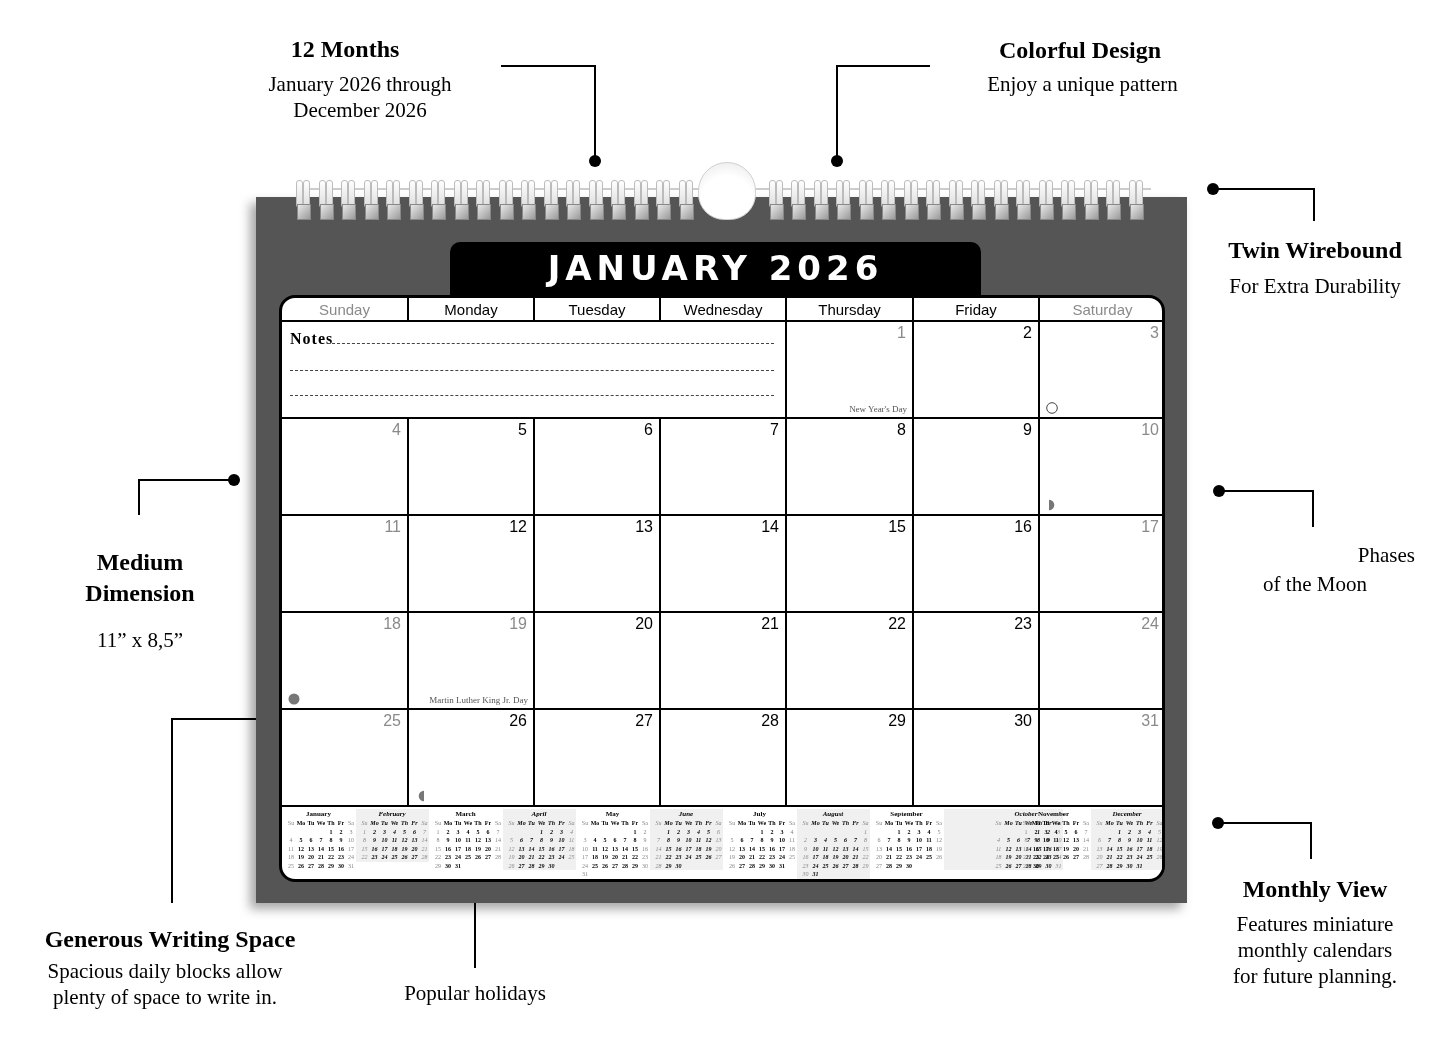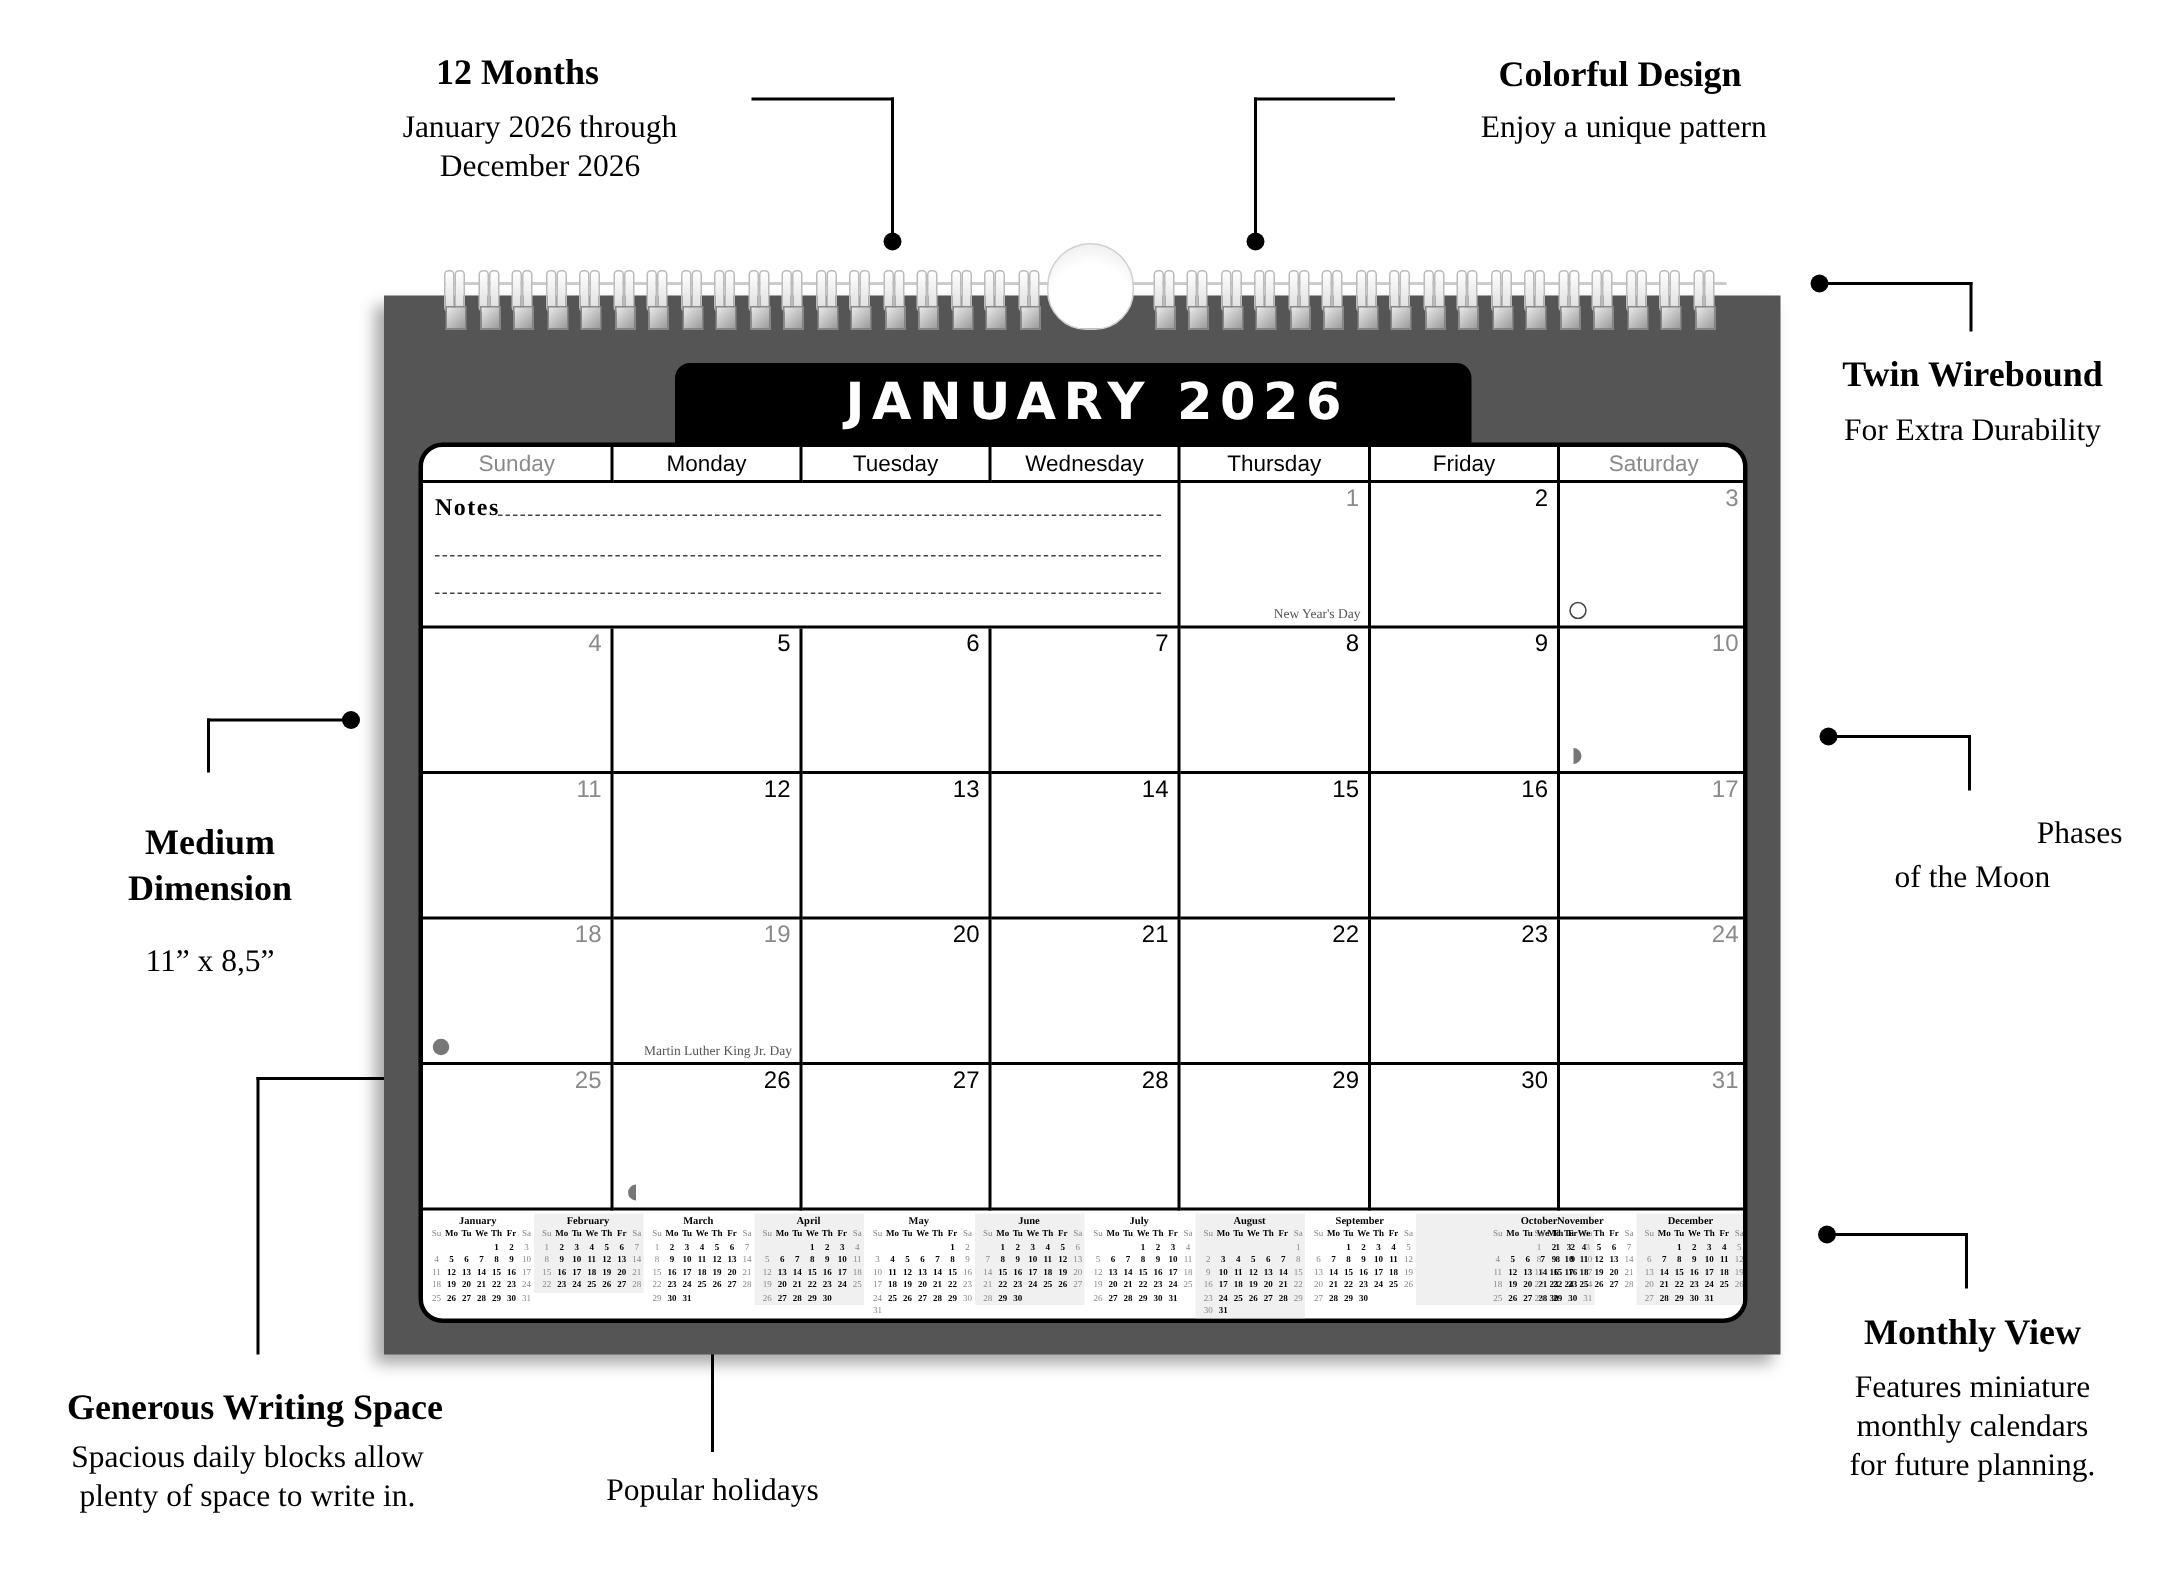--- a/index.html
+++ b/index.html
@@ -15,38 +15,38 @@
   .board { position:absolute; left:256px; top:197px; width:931px; height:706px; background:#555555; box-shadow:-6px 6px 10px rgba(0,0,0,0.35); }
   .rings { position:absolute; left:296px; top:180px; width:855px; height:40px; }
   .ring { position:absolute; top:0; width:14px; height:38px; }
   .ring .a, .ring .b { position:absolute; top:0; width:5px; height:26px; border:1.5px solid #bbb; border-radius:3px; background:linear-gradient(#fff,#ddd); }
   .ring .a { left:0; } .ring .b { left:7px; }
   .ring .foot { position:absolute; top:24px; left:1px; width:12px; height:14px; background:linear-gradient(135deg,#e8e8e8,#9a9a9a); border:1px solid #888; }
   .wire { position:absolute; left:296px; top:188px; width:855px; height:2px; background:#ccc; }
   .hanger { position:absolute; left:698px; top:162px; width:56px; height:56px; border-radius:50% 50% 45% 45%; background:radial-gradient(circle at 50% 70%, #ffffff 55%, #e5e5e5 100%); border:1px solid #d0d0d0; }
 
   .title-tab { position:absolute; left:450px; top:242px; width:531px; height:60px; background:#000; border-radius:10px 10px 0 0; }
-  .title-text { position:absolute; left:450px; top:248px; width:531px; text-align:center; color:#fff; font-family:"DejaVu Sans", sans-serif; font-weight:bold; font-size:34px; letter-spacing:5px;margin-left:16px; }
+  .title-text { position:absolute; left:450px; top:248px; width:531px; text-align:center; color:#fff; font-family:"DejaVu Sans", sans-serif; font-weight:bold; font-size:34px; letter-spacing:5px; }
 
   .panel { position:absolute; left:279px; top:295px; width:886px; height:587px; background:#fff; border:3px solid #000; border-radius:16px; box-sizing:border-box; overflow:hidden; }
   .dow { position:absolute; top:0; height:24px; font-family:"Liberation Sans", sans-serif; font-size:15px; text-align:center; line-height:24px; border-right:2px solid #000; box-sizing:border-box; }
   .dow.weekend { color:#8a8a8a; }
   .cell { position:absolute; border-right:2px solid #000; border-bottom:2px solid #000; box-sizing:border-box; }
   .num { position:absolute; right:6px; top:2px; font-family:"Liberation Sans", sans-serif; font-size:16px; }
   .num.grey { color:#8a8a8a; }
   .holiday { position:absolute; right:5px; bottom:3px; font-family:"Liberation Serif", serif; font-size:9px; color:#555; white-space:nowrap; }
   .moon { position:absolute; left:6px; bottom:5px; width:12px; height:12px; }
 
   .notes { position:absolute; left:0; top:24px; width:505px; height:97px; border-right:2px solid #000; border-bottom:2px solid #000; box-sizing:border-box; font-family:"Liberation Serif", serif; }
   .notes-label { position:absolute; left:8px; top:8px; font-size:16px; font-weight:bold; letter-spacing:1px; }
   .notes-line { position:absolute; border-bottom:1px dashed #444; height:0; }
 
   .mini-strip { position:absolute; left:0; top:509px; width:880px; height:78px; }
   .mini { position:absolute; top:2px; width:73px; font-family:"Liberation Serif", serif; }
-  .mini.shade { background:#f0f0f0; }
+  .mini.shade { background:#f0f0f0;font-style:italic; }
   .mini-name { font-size:7px; font-weight:bold; text-align:center; height:10px; line-height:10px; }
   .mini-grid { display:grid; grid-template-columns:repeat(7, 10px); font-size:6px; line-height:8.5px; padding-left:4px; }
   .mini-grid span { text-align:center; font-weight:bold; }
   .mini-grid span.we { color:#888; font-weight:normal; }
 </style>
 </head>
 <body>
 
 <div class="co-title abs" style="left:245px; top:36px; width:200px;">12 Months</div>
 <div class="co-text abs" style="left:230px; top:71px; width:260px;">January 2026 through</div>

